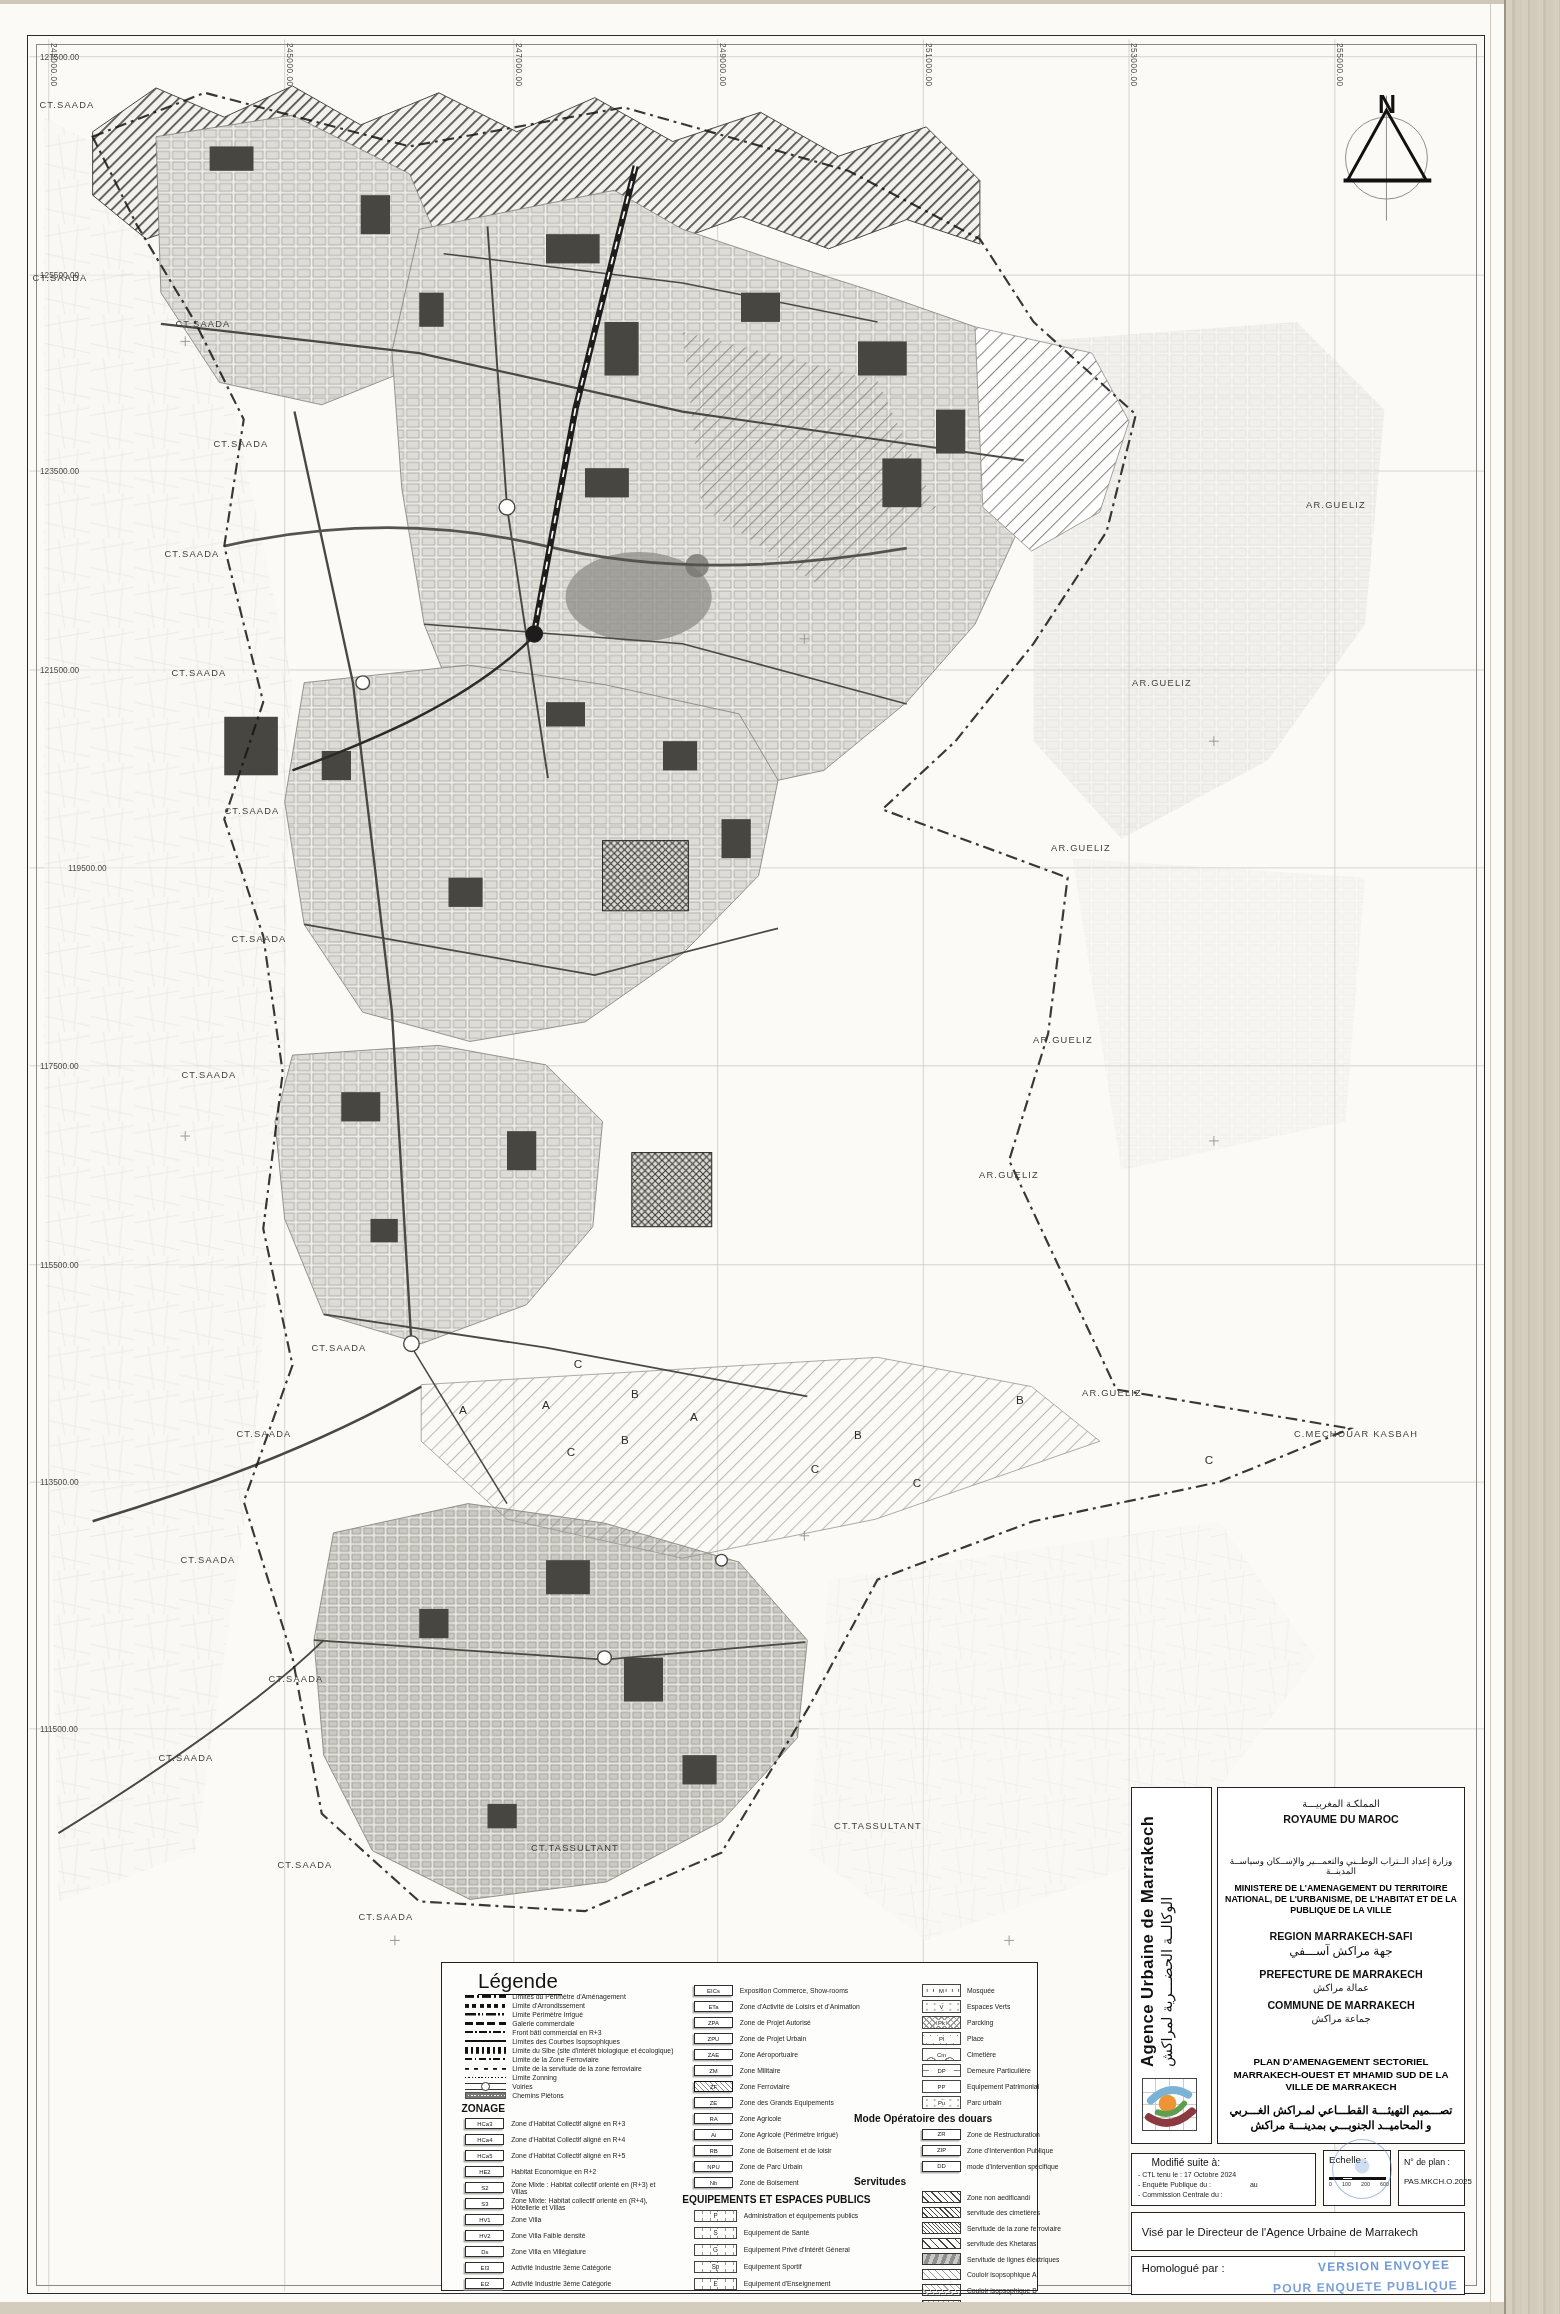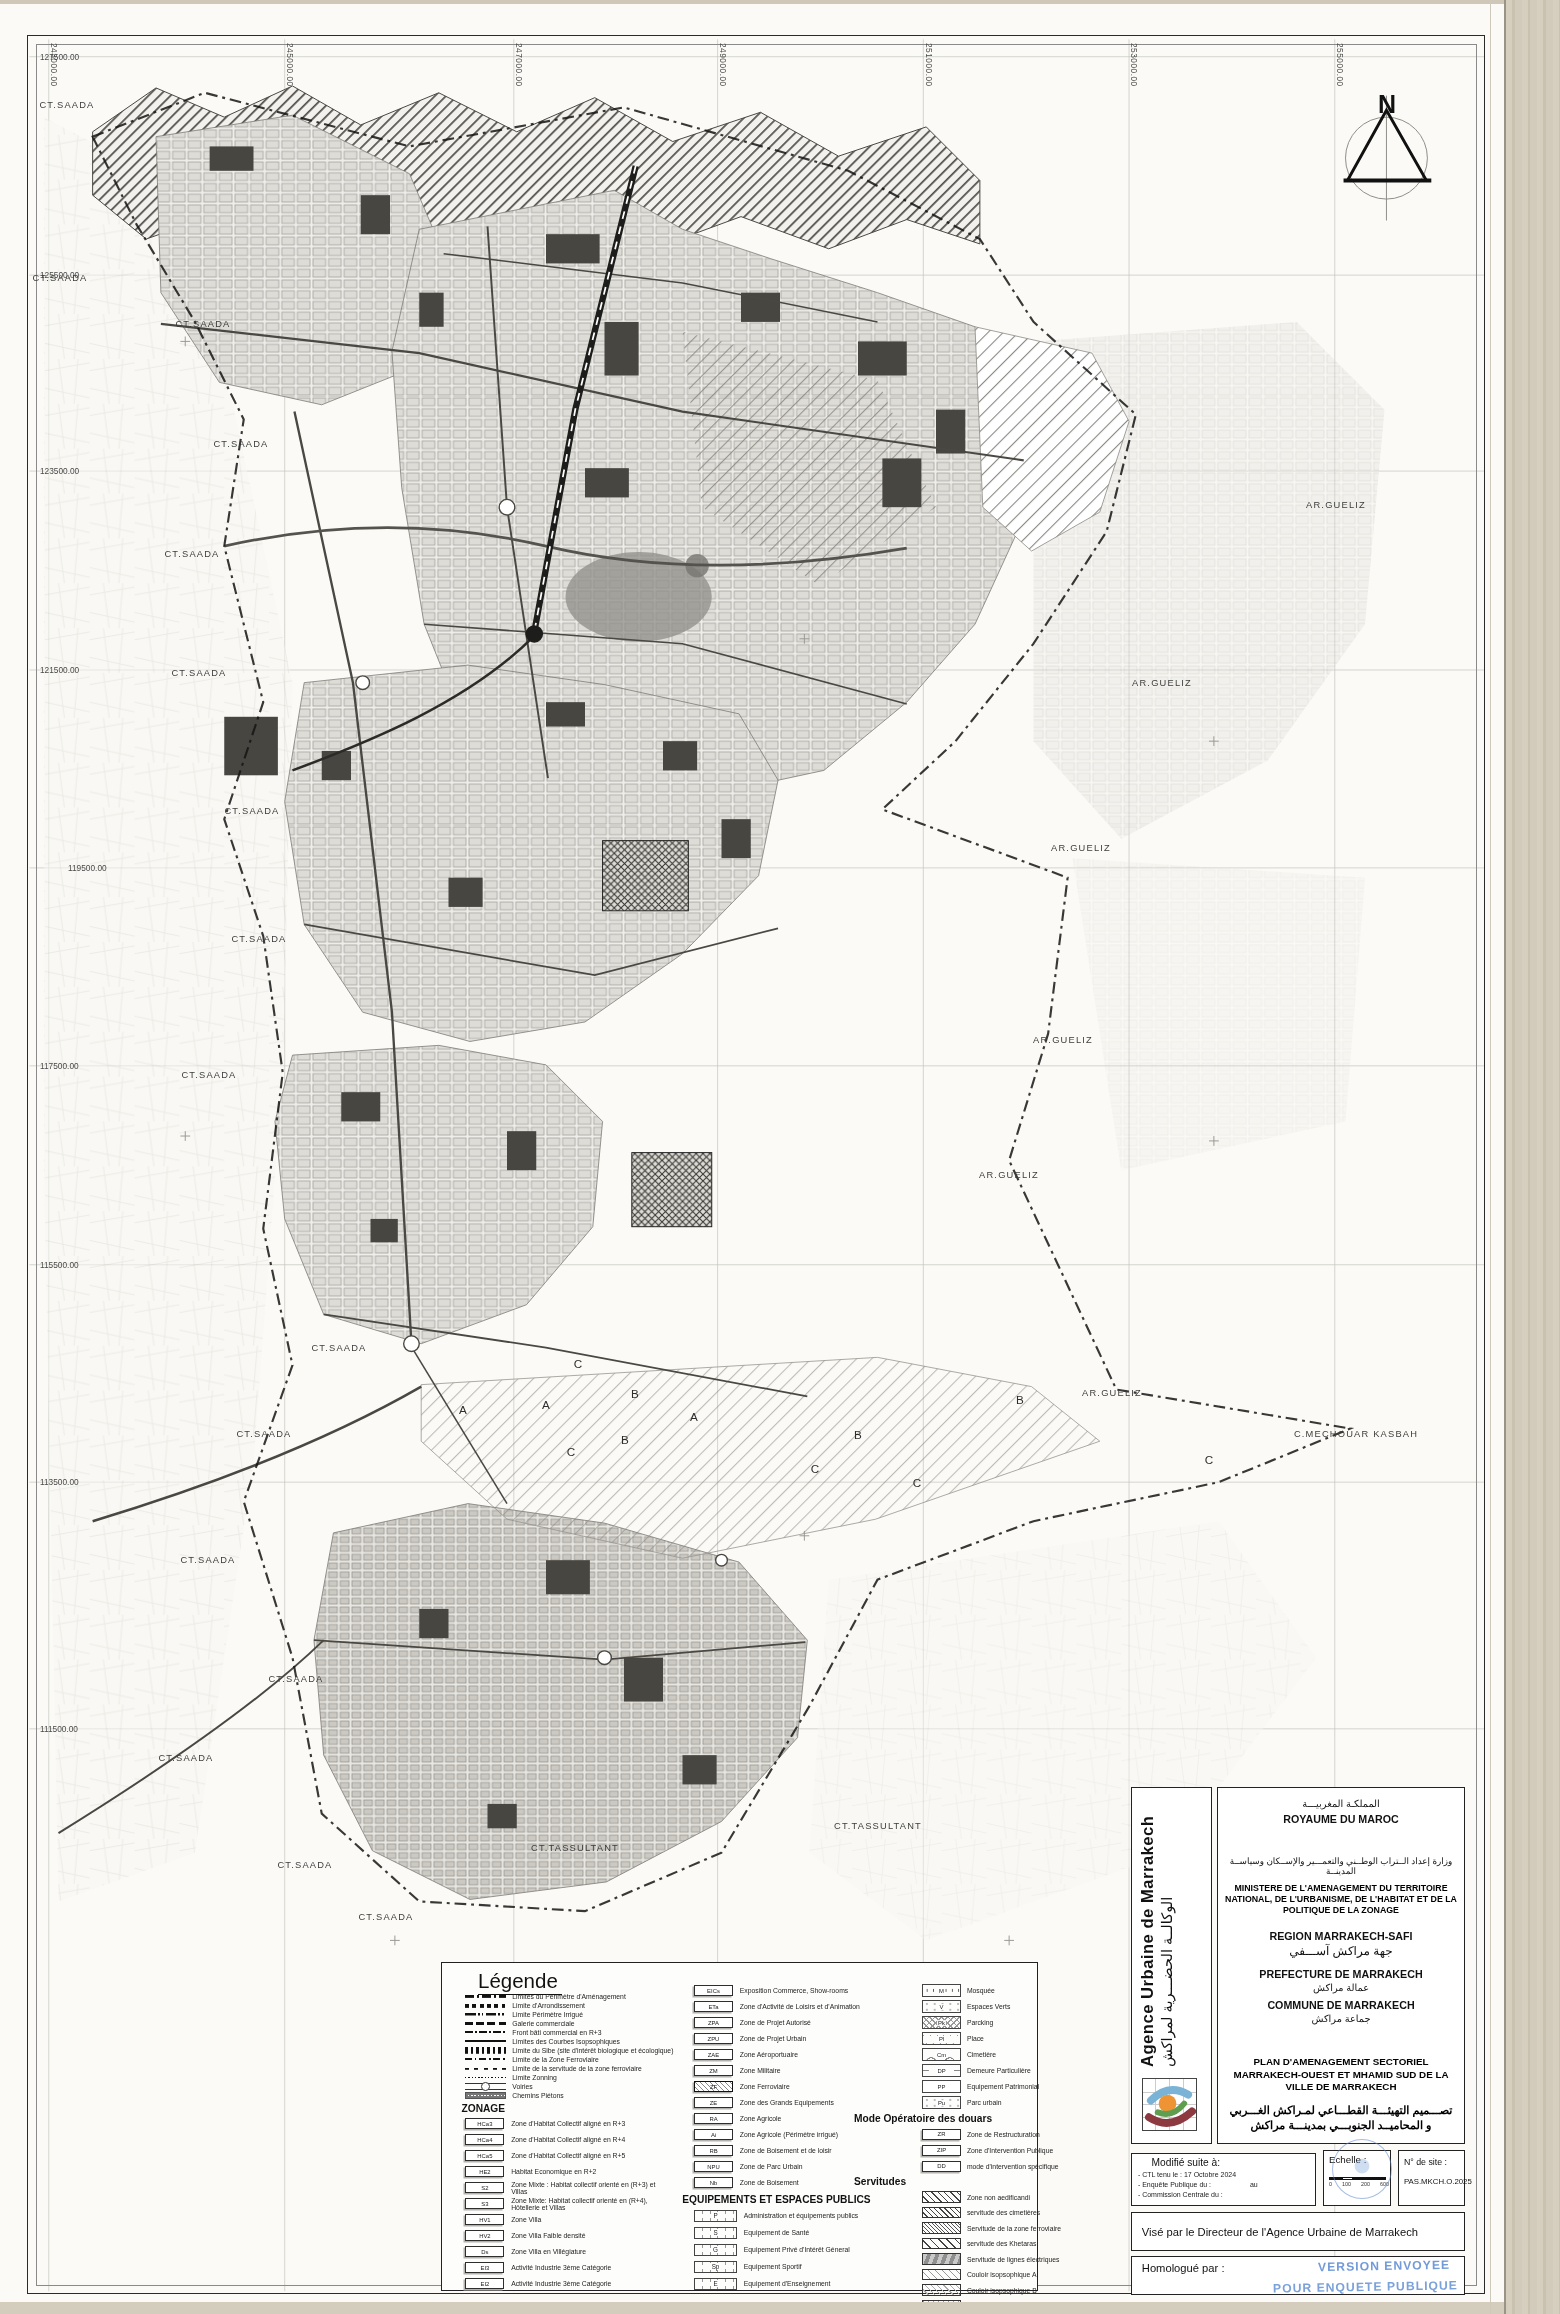--- a/index.html
+++ b/index.html
@@ -686,21 +686,21 @@
         <path d="M15 34 Q30 40 42 25" stroke="#5f9e4f" stroke-width="6" fill="none" stroke-linecap="round"></path>
         <path d="M6 39 Q28 53 50 33" stroke="#8c3a40" stroke-width="8" fill="none" stroke-linecap="round"></path>
       </svg>
     </div>
   </div>
 
   <div class="tb-main">
     <div class="t-ar mt10">المملكـة المغربيـــة</div>
     <div class="t-frB mt4">ROYAUME DU MAROC</div>
     <div class="t-ar t-min mt22">وزارة إعداد الــتراب الوطــني والتعمـــير والإســكان وسياســة المدينــة</div>
-    <div class="t-minfr mt8">MINISTERE DE L'AMENAGEMENT DU TERRITOIRE NATIONAL, DE L'URBANISME, DE L'HABITAT ET DE LA POLITIQUE DE LA ZONAGE</div>
+    <div class="t-minfr mt8">MINISTERE DE L'AMENAGEMENT DU TERRITOIRE NATIONAL, DE L'URBANISME, DE L'HABITAT ET DE LA PUBLIQUE DE LA VILLE</div>
     <div class="t-frB mt14">REGION MARRAKECH-SAFI</div>
     <div class="t-ar mt2" style="font-size:12px;">جهة مراكش آســـفي</div>
     <div class="t-frB mt10">PREFECTURE DE MARRAKECH</div>
     <div class="t-ar mt2">عمالة مراكش</div>
     <div class="t-frB mt6">COMMUNE DE MARRAKECH</div>
     <div class="t-ar mt2">جماعة مراكش</div>
     <div class="t-plan mt34">PLAN D'AMENAGEMENT SECTORIEL MARRAKECH-OUEST ET MHAMID SUD DE LA VILLE DE MARRAKECH</div>
     <div class="t-planar mt10">تصـــميم التهيئـــة القطـــاعي لمـراكش الغـــربي</div>
     <div class="t-planar mt2">و المحاميــد الجنوبـــي بمدينـــة مراكش</div>
   </div>
@@ -718,21 +718,21 @@
     <div class="scalebar"></div>
     <div class="scalenums">
       <span>0</span>
       <span>100</span>
       <span>200</span>
       <span>600</span>
     </div>
   </div>
 
   <div class="tb-box bx-num">
-    <div class="ntit">N° de site  :</div>
+    <div class="ntit">N° de plan  :</div>
     <div class="nval">PAS.MKCH.O.2025</div>
   </div>
 
   <div class="tb-box bx-vise">
     <span>Visé par le Directeur de l'Agence Urbaine de Marrakech</span>
   </div>
 
   <div class="tb-box bx-hom">
     <span>Homologué par :</span>
     <span class="stamp1">VERSION ENVOYEE</span>

